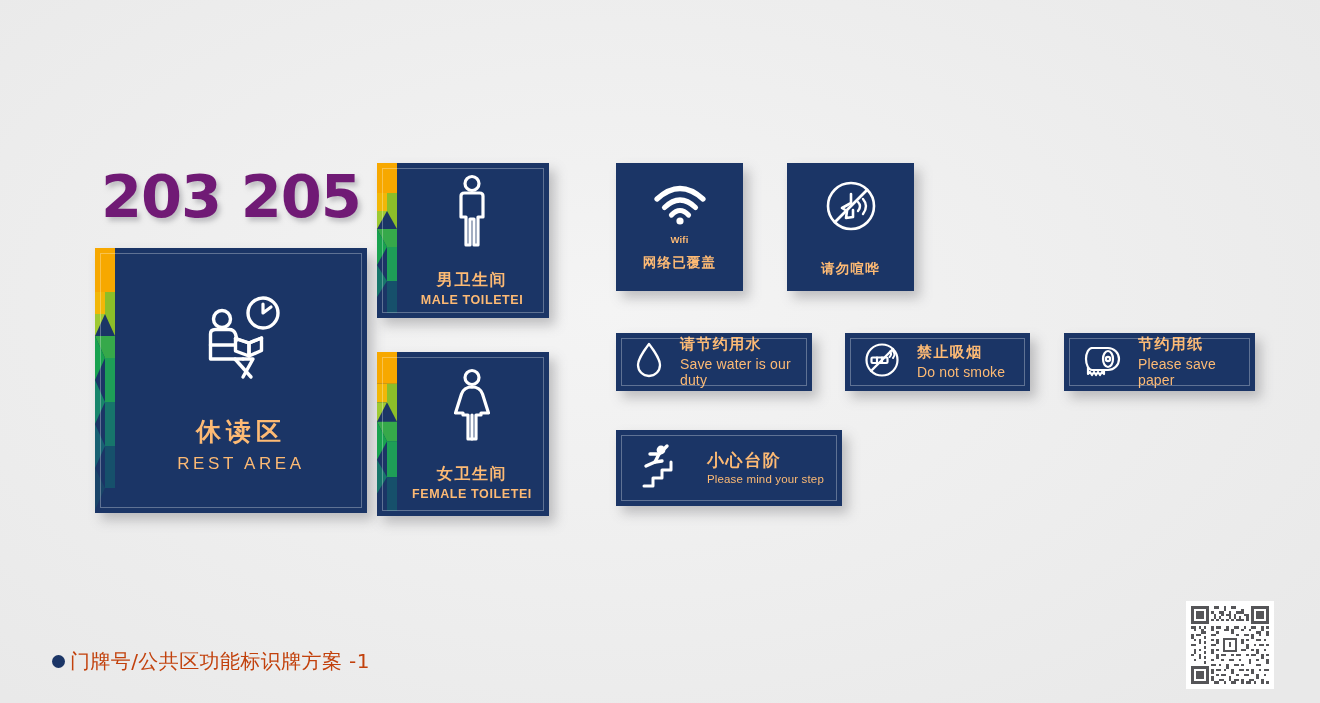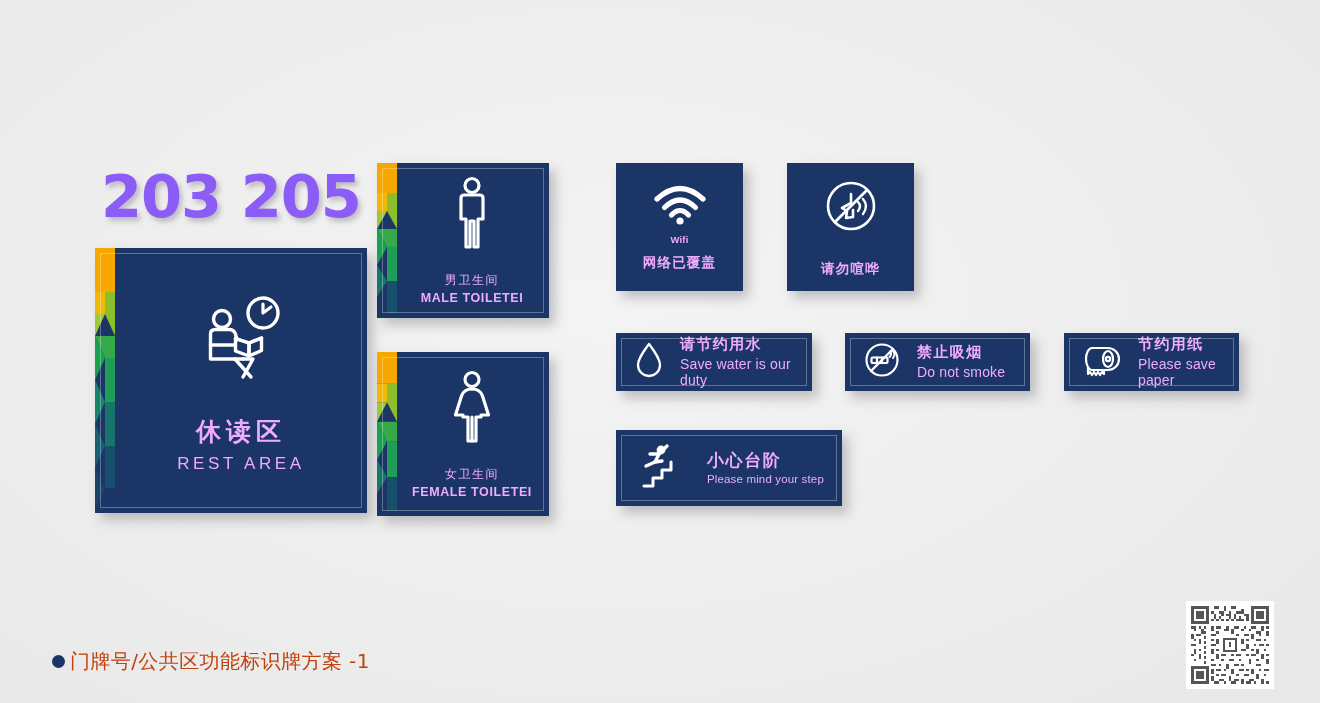--- a/index.html
+++ b/index.html
@@ -18,42 +18,42 @@
     pointer-events:none;
   }
   .stage{position:absolute;inset:0;}
 
   
   .sign{
     position:absolute;
     background:#1b3566;
     box-shadow:6px 7px 11px rgba(120,120,125,.42);
     box-sizing:border-box;
-    color:#f0abfc;
+    color:#fdba74;
     overflow:hidden;
   }
   .sign.inner-line::after{
     content:"";position:absolute;inset:5px;
     border:1px solid rgba(255,255,255,.30);
     pointer-events:none;
   }
   
   .facets{
     position:absolute;left:0;top:0;bottom:0;width:20px;
     overflow:hidden;
   }
   .facets svg{display:block;width:100%;height:100%;}
 
   
   #room-numbers{
     position:absolute;left:101px;top:162px;
     font-family:"DejaVu Sans","Liberation Sans",sans-serif;
     font-size:59px;font-weight:bold;
     letter-spacing:-1px;
-    color:#8b5cf6;
+    color:#701a75;
     text-shadow:3px 4px 5px rgba(150,150,155,.55);
     white-space:pre;
   }
 
   
   #sign-rest-area{left:95px;top:248px;width:272px;height:265px;}
   #sign-rest-area .body{
     position:absolute;left:20px;right:0;top:0;bottom:0;
     display:flex;flex-direction:column;align-items:center;justify-content:center;
   }
@@ -64,21 +64,21 @@
           font-family:"Liberation Sans",sans-serif;}
 
   
   #sign-male{left:377px;top:163px;width:172px;height:155px;}
   #sign-female{left:377px;top:352px;width:172px;height:164px;}
   .toilet .body{
     position:absolute;left:18px;right:0;top:0;bottom:0;
     display:flex;flex-direction:column;align-items:center;justify-content:center;
   }
   .toilet .icon{margin-bottom:16px;}
-  .cn-mid{font-size:12px;font-weight:normal;letter-spacing:1.6px;
+  .cn-mid{font-size:16px;font-weight:bold;letter-spacing:1.6px;
           font-family:"DejaVu Sans","Liberation Sans",sans-serif;}
   .en-mid{font-size:12.5px;font-weight:bold;letter-spacing:.6px;margin-top:2px;
           font-family:"Liberation Sans",sans-serif;}
 
   
   #sign-wifi{left:616px;top:163px;width:127px;height:128px;}
   #sign-quiet{left:787px;top:163px;width:127px;height:128px;padding-left:36px;}
   .square .body{
     position:absolute;inset:0;
     display:flex;flex-direction:column;align-items:center;justify-content:center;
@@ -95,21 +95,21 @@
     display:flex;flex-direction:row;align-items:center;
     padding-left:18px;gap:16px;
   }
   .banner .txt{display:flex;flex-direction:column;justify-content:center;}
   .cn-bn{font-size:15px;font-weight:bold;letter-spacing:1.4px;line-height:1.15;
          font-family:"DejaVu Sans","Liberation Sans",sans-serif;}
   .en-bn{font-size:14px;letter-spacing:.15px;margin-top:2px;
          font-family:"Liberation Sans",sans-serif;}
   #sign-water{left:616px;top:333px;width:196px;}
   #sign-nosmoke{left:845px;top:333px;width:185px;}
-  #sign-paper{left:1064px;top:333px;width:175px;}
+  #sign-paper{left:1064px;top:333px;width:191px;}
   #sign-steps{left:616px;top:430px;width:226px;height:76px;}
   #sign-steps .body{padding-left:23px;gap:18px;}
   #sign-steps .cn-bn{font-size:17px;letter-spacing:1.6px;}
   #sign-steps .en-bn{font-size:11.5px;margin-top:3px;}
 
   
   #caption{
     position:absolute;left:52px;top:648px;
     display:flex;align-items:center;gap:5px;
     font-size:20px;color:#c2410c;letter-spacing:.4px;

